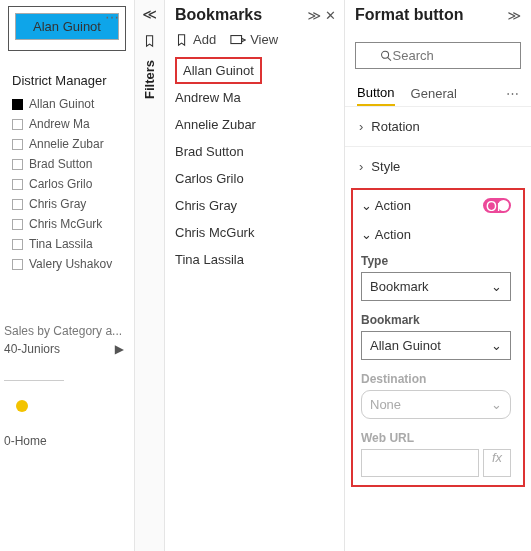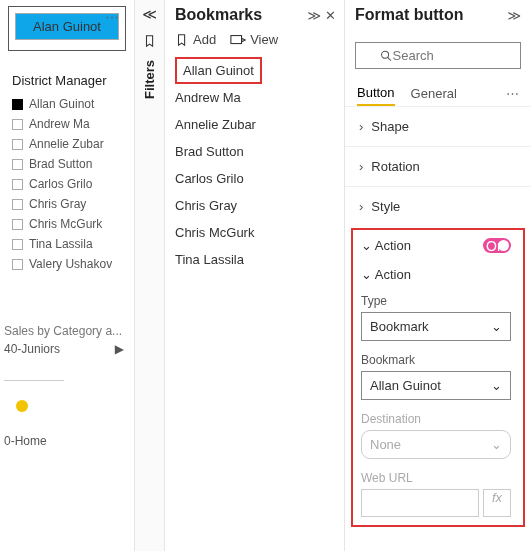--- a/index.html
+++ b/index.html
@@ -68,21 +68,21 @@
 .tab { padding: 4px 0; font-size: 13px; color: #555;}
 .tab.active { color: #000; border-bottom: 2px solid #e8b500; font-weight: 500;}
 .tabs .more { margin-left: auto; color: #555;}
 .fp-section { padding: 12px 14px; font-size: 13px; color: #333; border-top: 1px solid #eee;}
 .fp-section .chev { margin-right: 8px; color: #555;}
 .action-box { border: 2px solid #d33; margin: 2px 6px 0 6px; padding: 8px 12px 8px 8px;}
 .action-header { display: flex; justify-content: space-between; align-items: center; font-size: 13px;}
 .toggle { width: 28px; height: 15px; background: #ec4899; border-radius: 8px; position: relative; color: #fff; font-size: 14px; display: inline-flex; align-items: center; padding-left: 3px;}
 .toggle::after { content:""; position:absolute; right:2px; top:2px; width:11px; height:11px; background:#fff; border-radius:50%;}
 .sub-header { margin-top: 14px; font-size: 13px;}
-.field-label { margin-top: 12px; font-size: 12px; color: #555;}
+.field-label { margin-top: 12px; font-size: 12px; color: #555; font-weight: bold;}
 .field-label.disabled { color: #aaa;}
 .select { margin-top: 4px; border: 1px solid #888; padding: 6px 8px; display: flex; justify-content: space-between; align-items: center; font-size: 13px;}
 .select.disabled { border-color: #ccc; color: #aaa; border-radius: 9px;}
 .input-row { margin-top: 4px; display: flex; gap: 4px;}
 .input-row .txt { flex: 1; border: 1px solid #ccc; height: 28px;}
 .input-row .fx { width: 28px; height: 28px; border: 1px solid #ccc; display: flex; align-items: flex-start; justify-content: center; color: #aaa; font-style: italic;}
 
 svg { display: block;}
 </style>
 </head>
@@ -206,21 +206,20 @@
         <line x1="10" y1="10" x2="14" y2="14" stroke="#555" stroke-width="1.3"></line>
       </svg>
     <input type="text" placeholder="Search" style="">
   </div>
   <div class="tabs">
     <span class="tab active">Button</span>
     <span class="tab">General</span>
     <span class="more">⋯</span>
   </div>
 
-  <div class="fp-section"><span class="chev">›</span><span>Shape</span></div>
   <div class="fp-section"><span class="chev">›</span><span>Rotation</span></div>
   <div class="fp-section"><span class="chev">›</span><span>Style</span></div>
 
   <div class="action-box">
     <div class="action-header">
       <span><span>⌄</span> <span>Action</span></span>
       <span class="toggle">
           <span>On</span>
         </span>
     </div>

